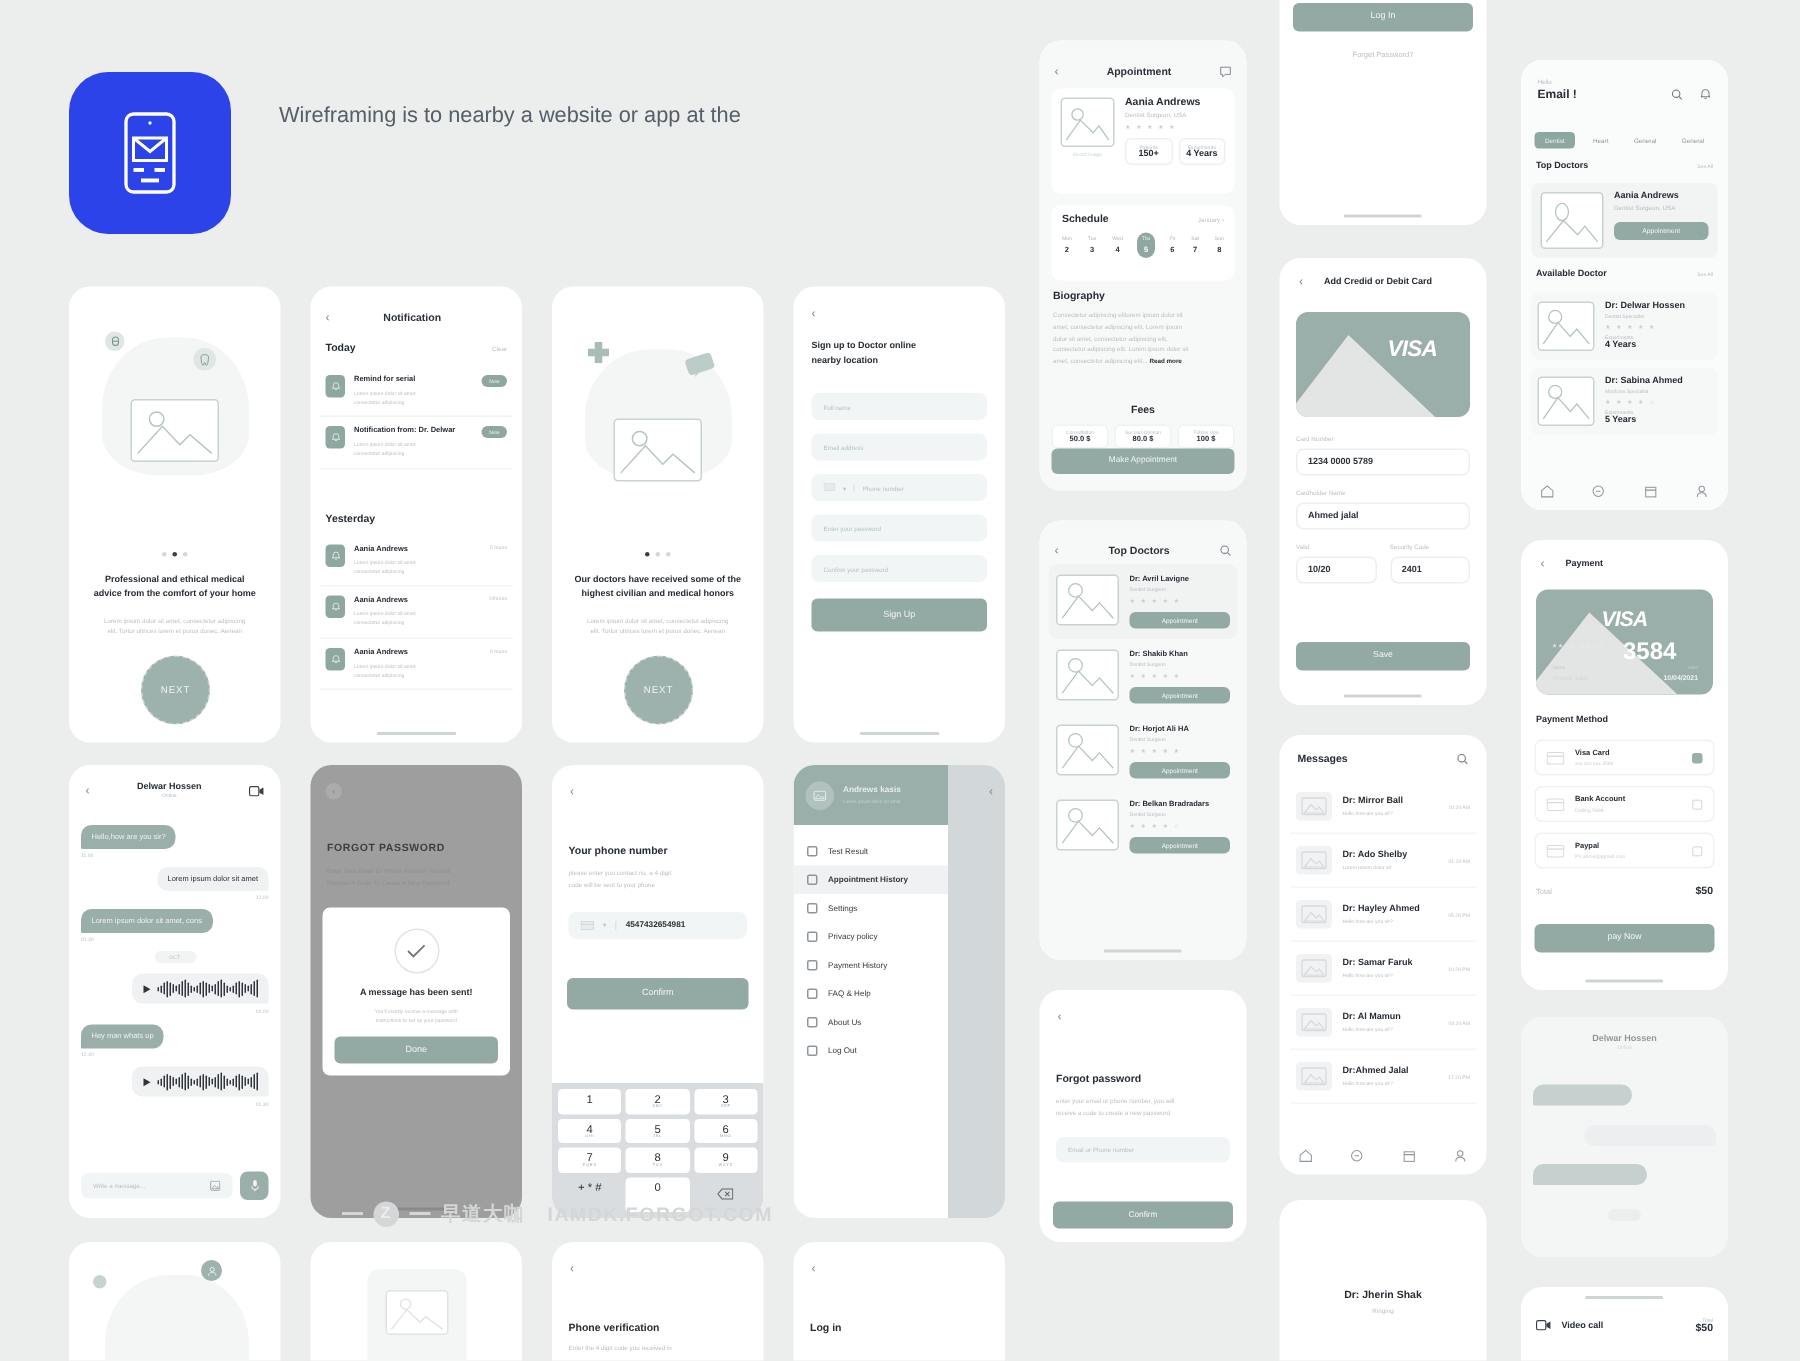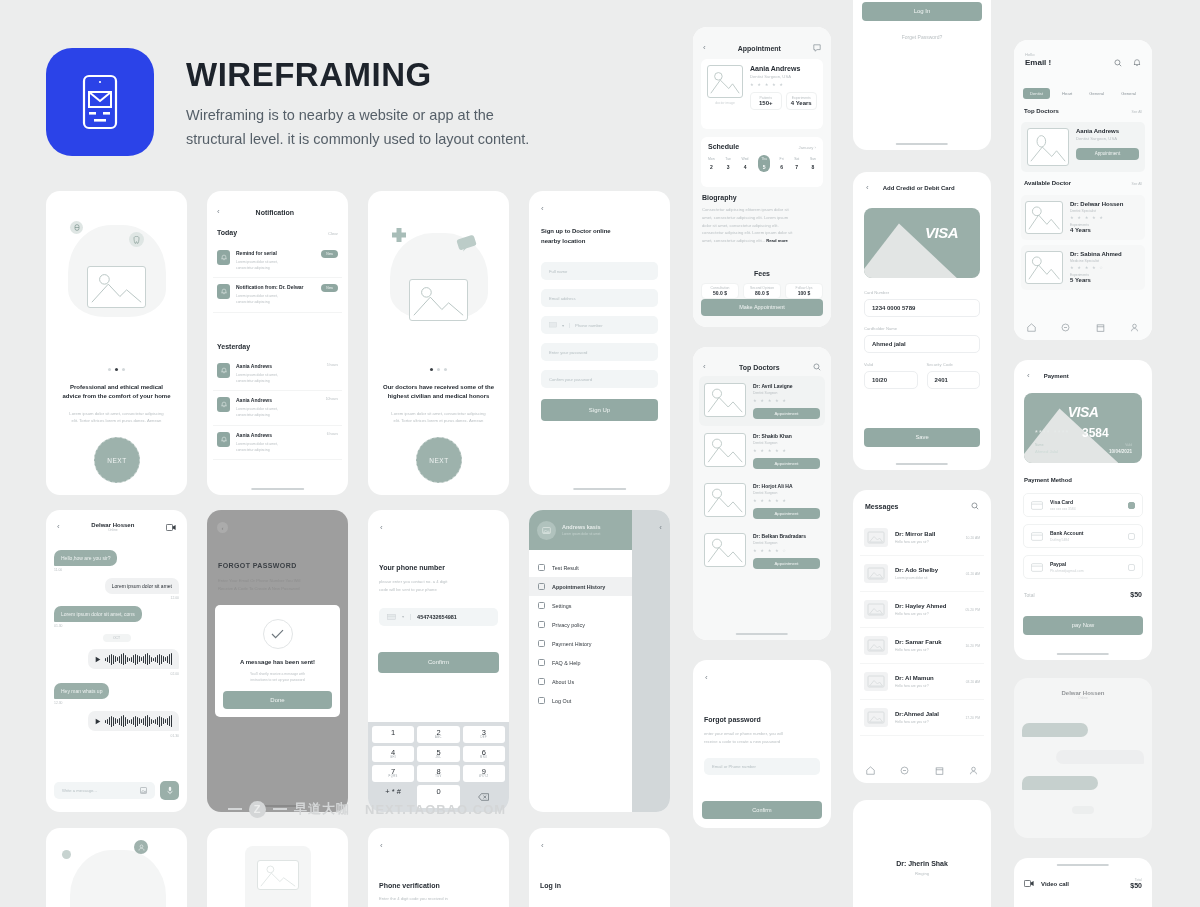--- a/index.html
+++ b/index.html
@@ -102,24 +102,22 @@
         <rect x="10" y="4" width="32" height="52" rx="5" stroke="#fff" stroke-width="2.2"></rect>
         <circle cx="26" cy="10" r="1.1" fill="#fff"></circle>
         <rect x="15" y="20" width="22" height="15" stroke="#fff" stroke-width="2"></rect>
         <path d="M15 20 L26 29 L37 20" stroke="#fff" stroke-width="2" fill="none"></path>
         <rect x="15" y="40" width="7" height="2.6" fill="#fff"></rect>
         <rect x="29" y="40" width="7" height="2.6" fill="#fff"></rect>
         <rect x="20" y="47" width="12" height="2.6" fill="#fff"></rect>
       </svg>
     </div>
     <div class="hdr-text">
-      <div class="hdr-title">WIREFRAMING</div>
       <div class="hdr-sub">
         <div>Wireframing is to nearby a website or app at the</div>
-        <div>structural level. it is commonly used to layout content.</div>
       </div>
     </div>
   </div>
 
   <div class="ph" style="left:46px; top:191px; width:141px; height:304px;">
     <div class="ph-in">
       <div class="blob" style="left:22px; top:34px; width:98px; height:92px;"></div>
       <div style="position:absolute;left:24px;top:30px;width:13px;height:13px;border-radius:50%;background:#dfe6e4;display:flex;align-items:center;justify-content:center;">
         <svg width="6" height="7" viewBox="0 0 6 7">
             <rect x="1" y=".6" width="4" height="5.8" rx="2" stroke="#7e958f" fill="none" stroke-width=".7"></rect>
@@ -787,21 +785,21 @@
   <div class="ph" style="left:1014px; top:360px; width:138px; height:300px;">
     <div class="ph-in">
       <div style="display:flex;align-items:center;gap:14px;padding:0 13px;margin-top:12px;">
         <span class="chev">‹</span>
         <span class="t6 bold dark">Payment</span>
       </div>
       <div class="visa-card" style="position:absolute;left:10px;right:10px;top:33px;height:70px;">
         <div class="hill"></div>
         <span class="visa-logo" style="left:50%;transform:translateX(-50%);top:11px;font-size:14px;">VISA</span>
         <span style="position:absolute;left:11px;top:36px;color:#e6eae9;font-size:7px;letter-spacing:1.2px;">****  ****</span>
-        <span style="position:absolute;left:58px;top:33px;color:#fff;font-size:12px;font-weight:bold;">3584</span>
+        <span style="position:absolute;left:58px;top:33px;color:#fff;font-size:16px;font-weight:bold;">3584</span>
         <span style="position:absolute;left:11px;top:50px;color:#bfcdc9;font-size:3.2px;">Name</span>
         <span style="position:absolute;left:11px;top:56px;color:#cddad6;font-size:4.2px;">Ahmed Jalal</span>
         <span style="position:absolute;right:10px;top:50px;color:#bfcdc9;font-size:3.2px;">Valid</span>
         <span style="position:absolute;right:10px;top:56px;color:#eef2f1;font-size:4.6px;font-weight:bold;">10/04/2021</span>
       </div>
       <div class="t6 bold dark" style="position:absolute;left:10px;top:117px;">Payment Method</div>
       <div id="pay-methods" style="position:absolute;left:9px;right:9px;top:133px;">
   <div style="display:flex;gap:7px;align-items:center;border:1px solid #f0f2f2;border-radius:5px;padding:5px 7px;margin-bottom:7px;background:#fff;">
     <svg width="12" height="9" viewBox="0 0 14 10">
               <rect x=".5" y=".5" width="13" height="9" rx="1.5" stroke="#d6dadc" fill="none" stroke-width=".9"></rect>
@@ -1216,16 +1214,16 @@
         </div>
       </div>
     </div>
   </div>
 
   <div class="watermark">
     <span class="wm-line"></span>
     <span class="wm-circle">Z</span>
     <span class="wm-line"></span>
     <span>早道大咖</span>
-    <span style="margin-left:8px;">NEXT.TAOBAO.COM</span>
+    <span style="margin-left:8px;">IAMDK.FORGOT.COM</span>
   </div>
 
 </div>
 
 </body></html>

